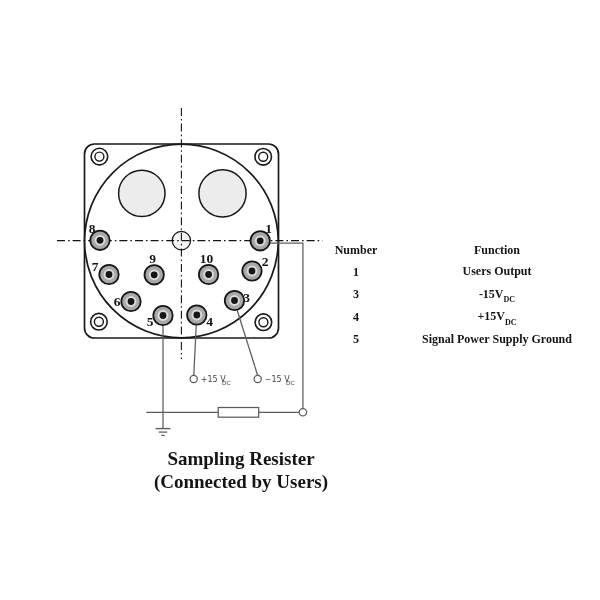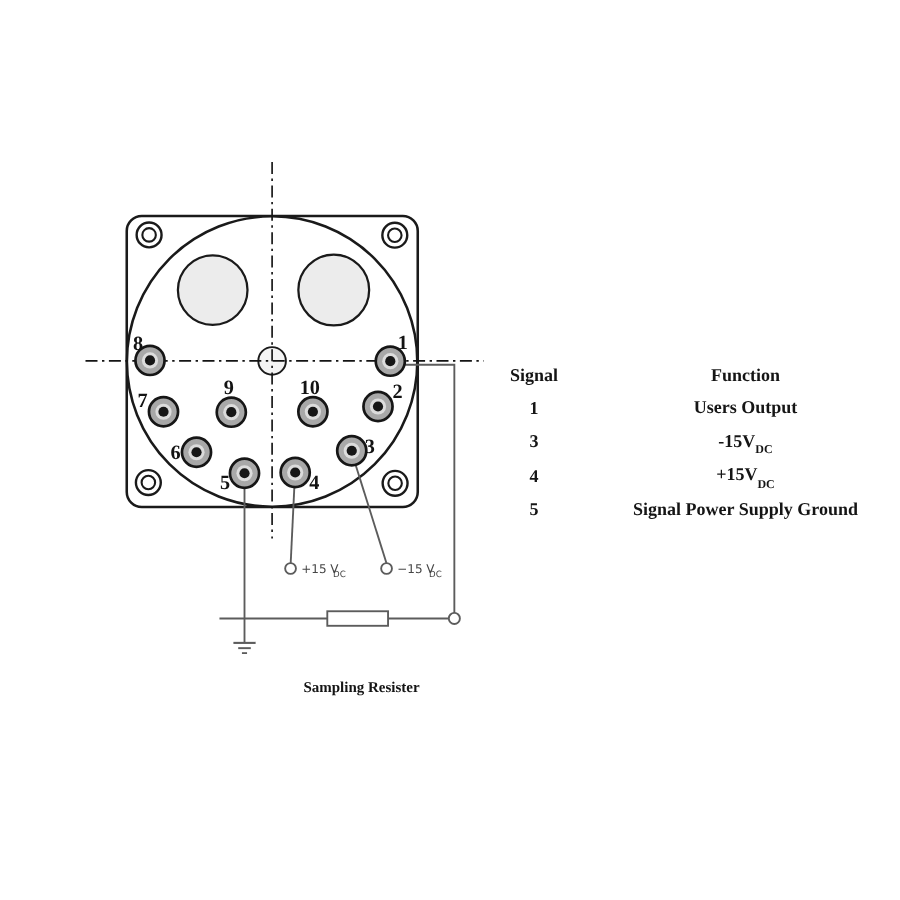--- a/index.html
+++ b/index.html
@@ -11,21 +11,21 @@
   .pin-table{
     position:absolute;left:320px;top:239px;width:282px;
     color:#151515;font-weight:bold;font-size:12px;
   }
   .t-row{display:flex;height:22.4px;align-items:center;}
   .c-num{width:72px;text-align:center;}
   .c-fun{width:210px;text-align:center;}
   .c-fun sub{font-size:8px;position:relative;top:1px;font-weight:bold;}
   .caption{
     position:absolute;left:120px;top:447px;width:242px;text-align:center;
-    color:#151515;font-weight:bold;font-size:10px;line-height:23px;
+    color:#151515;font-weight:bold;font-size:19px;line-height:23px;
   }
   .svgtext-serif{font-family:"Liberation Serif","DejaVu Serif",serif;font-weight:bold;fill:#131313;}
   .svgtext-sans{font-family:"DejaVu Sans","Liberation Sans",sans-serif;fill:#454545;}
 </style>
 </head>
 <body>
 
 <div class="stage">
 
   <svg width="600" height="600" viewBox="0 0 600 600">
@@ -146,21 +146,21 @@
     <g class="svgtext-sans">
       <text x="200.8" y="382.3" font-size="8">+15 V</text>
       <text x="222" y="384.5" font-size="5.8">DC</text>
       <text x="264.8" y="382.3" font-size="8">−15 V</text>
       <text x="286" y="384.5" font-size="5.8">DC</text>
     </g>
   </svg>
 
   <div class="pin-table">
     <div class="t-row t-head">
-      <div class="c-num">Signal</div>
+      <div class="c-num">Number</div>
       <div class="c-fun">Function</div>
     </div>
     <div class="t-row">
       <div class="c-num">1</div>
       <div class="c-fun"><span>Users Output</span><sub></sub></div>
     </div>
     <div class="t-row">
       <div class="c-num">3</div>
       <div class="c-fun"><span>-15V</span><sub>DC</sub></div>
     </div>
@@ -169,15 +169,16 @@
       <div class="c-fun"><span>+15V</span><sub>DC</sub></div>
     </div>
     <div class="t-row">
       <div class="c-num">5</div>
       <div class="c-fun"><span>Signal Power Supply Ground</span><sub></sub></div>
     </div>
   </div>
 
   <div class="caption">
     <div>Sampling Resister</div>
+    <div>(Connected by Users)</div>
   </div>
 
 </div>
 
 </body></html>

